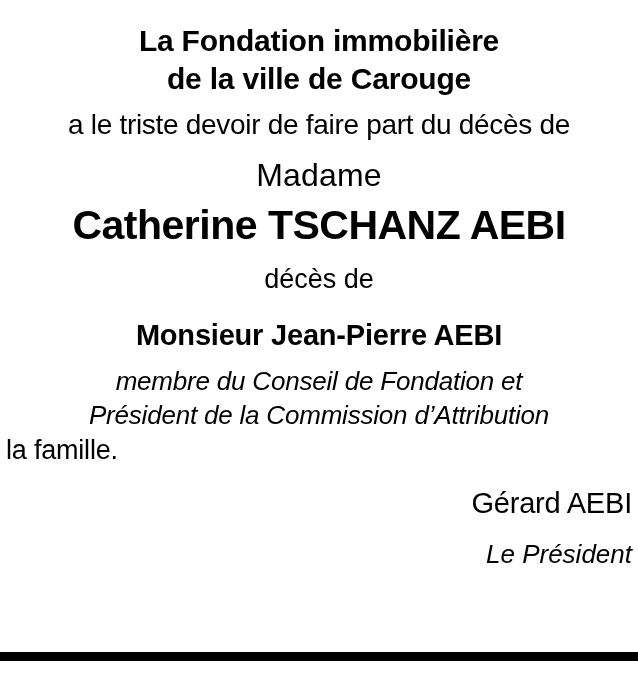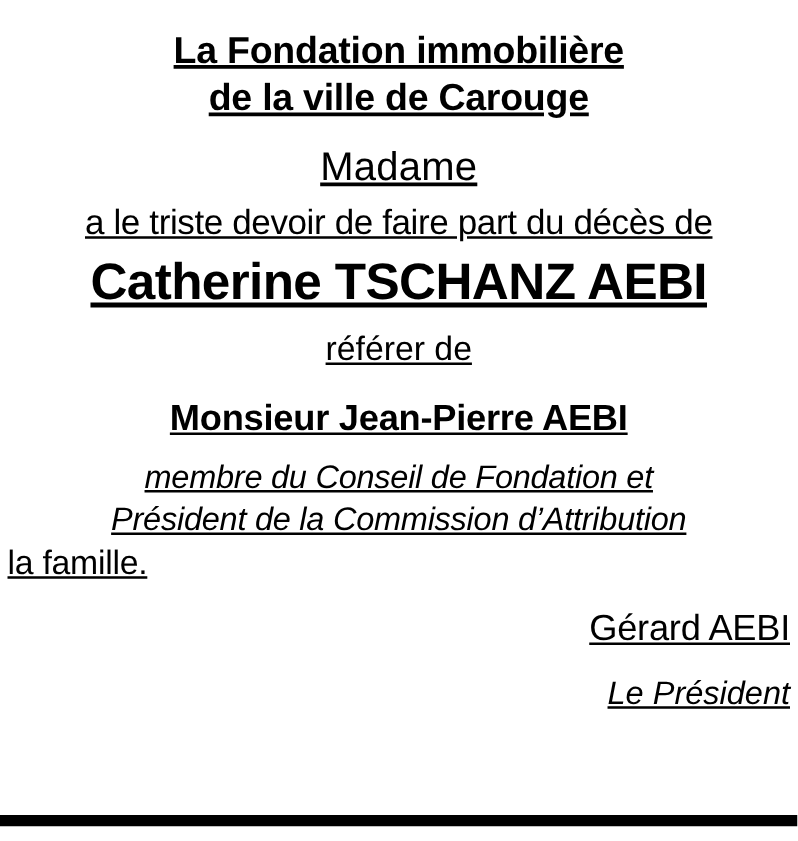--- a/index.html
+++ b/index.html
@@ -15,21 +15,20 @@
     overflow: hidden;
   }
   .notice {
     position: relative;
     width: 638px;
     height: 673px;
     box-sizing: border-box;
     padding: 22px 4px 0 4px;
     display: flex;
     flex-direction: column;
-    text-decoration: underline;
   }
   .line {
     text-align: center;
     white-space: nowrap;
   }
   .org-line {
     font-size: 30px;
     font-weight: bold;
     line-height: 1.28;
     letter-spacing: -0.2px;
@@ -110,27 +109,27 @@
   }
 </style>
 </head>
 <body>
 
 <div class="notice">
 
   <div class="line org-line">La Fondation immobilière</div>
   <div class="line org-line second">de la ville de Carouge</div>
 
+  <div class="line lead">a le triste devoir de faire part du décès de</div>
+
   <div class="line madame">Madame</div>
-
-  <div class="line lead">a le triste devoir de faire part du décès de</div>
 
   <div class="line deceased">Catherine TSCHANZ AEBI</div>
 
-  <div class="line epouse">référer de</div>
+  <div class="line epouse">décès de</div>
   <div class="line spouse-name">Monsieur Jean-Pierre AEBI</div>
 
   <div class="line role first">membre du Conseil de Fondation et</div>
   <div class="line role">Président de la Commission d’Attribution</div>
 
   <div class="obseques" style="margin-top:0">la famille.</div>
 
   <div class="signature">Gérard AEBI</div>
   <div class="signature-title">Le Président</div>
 

